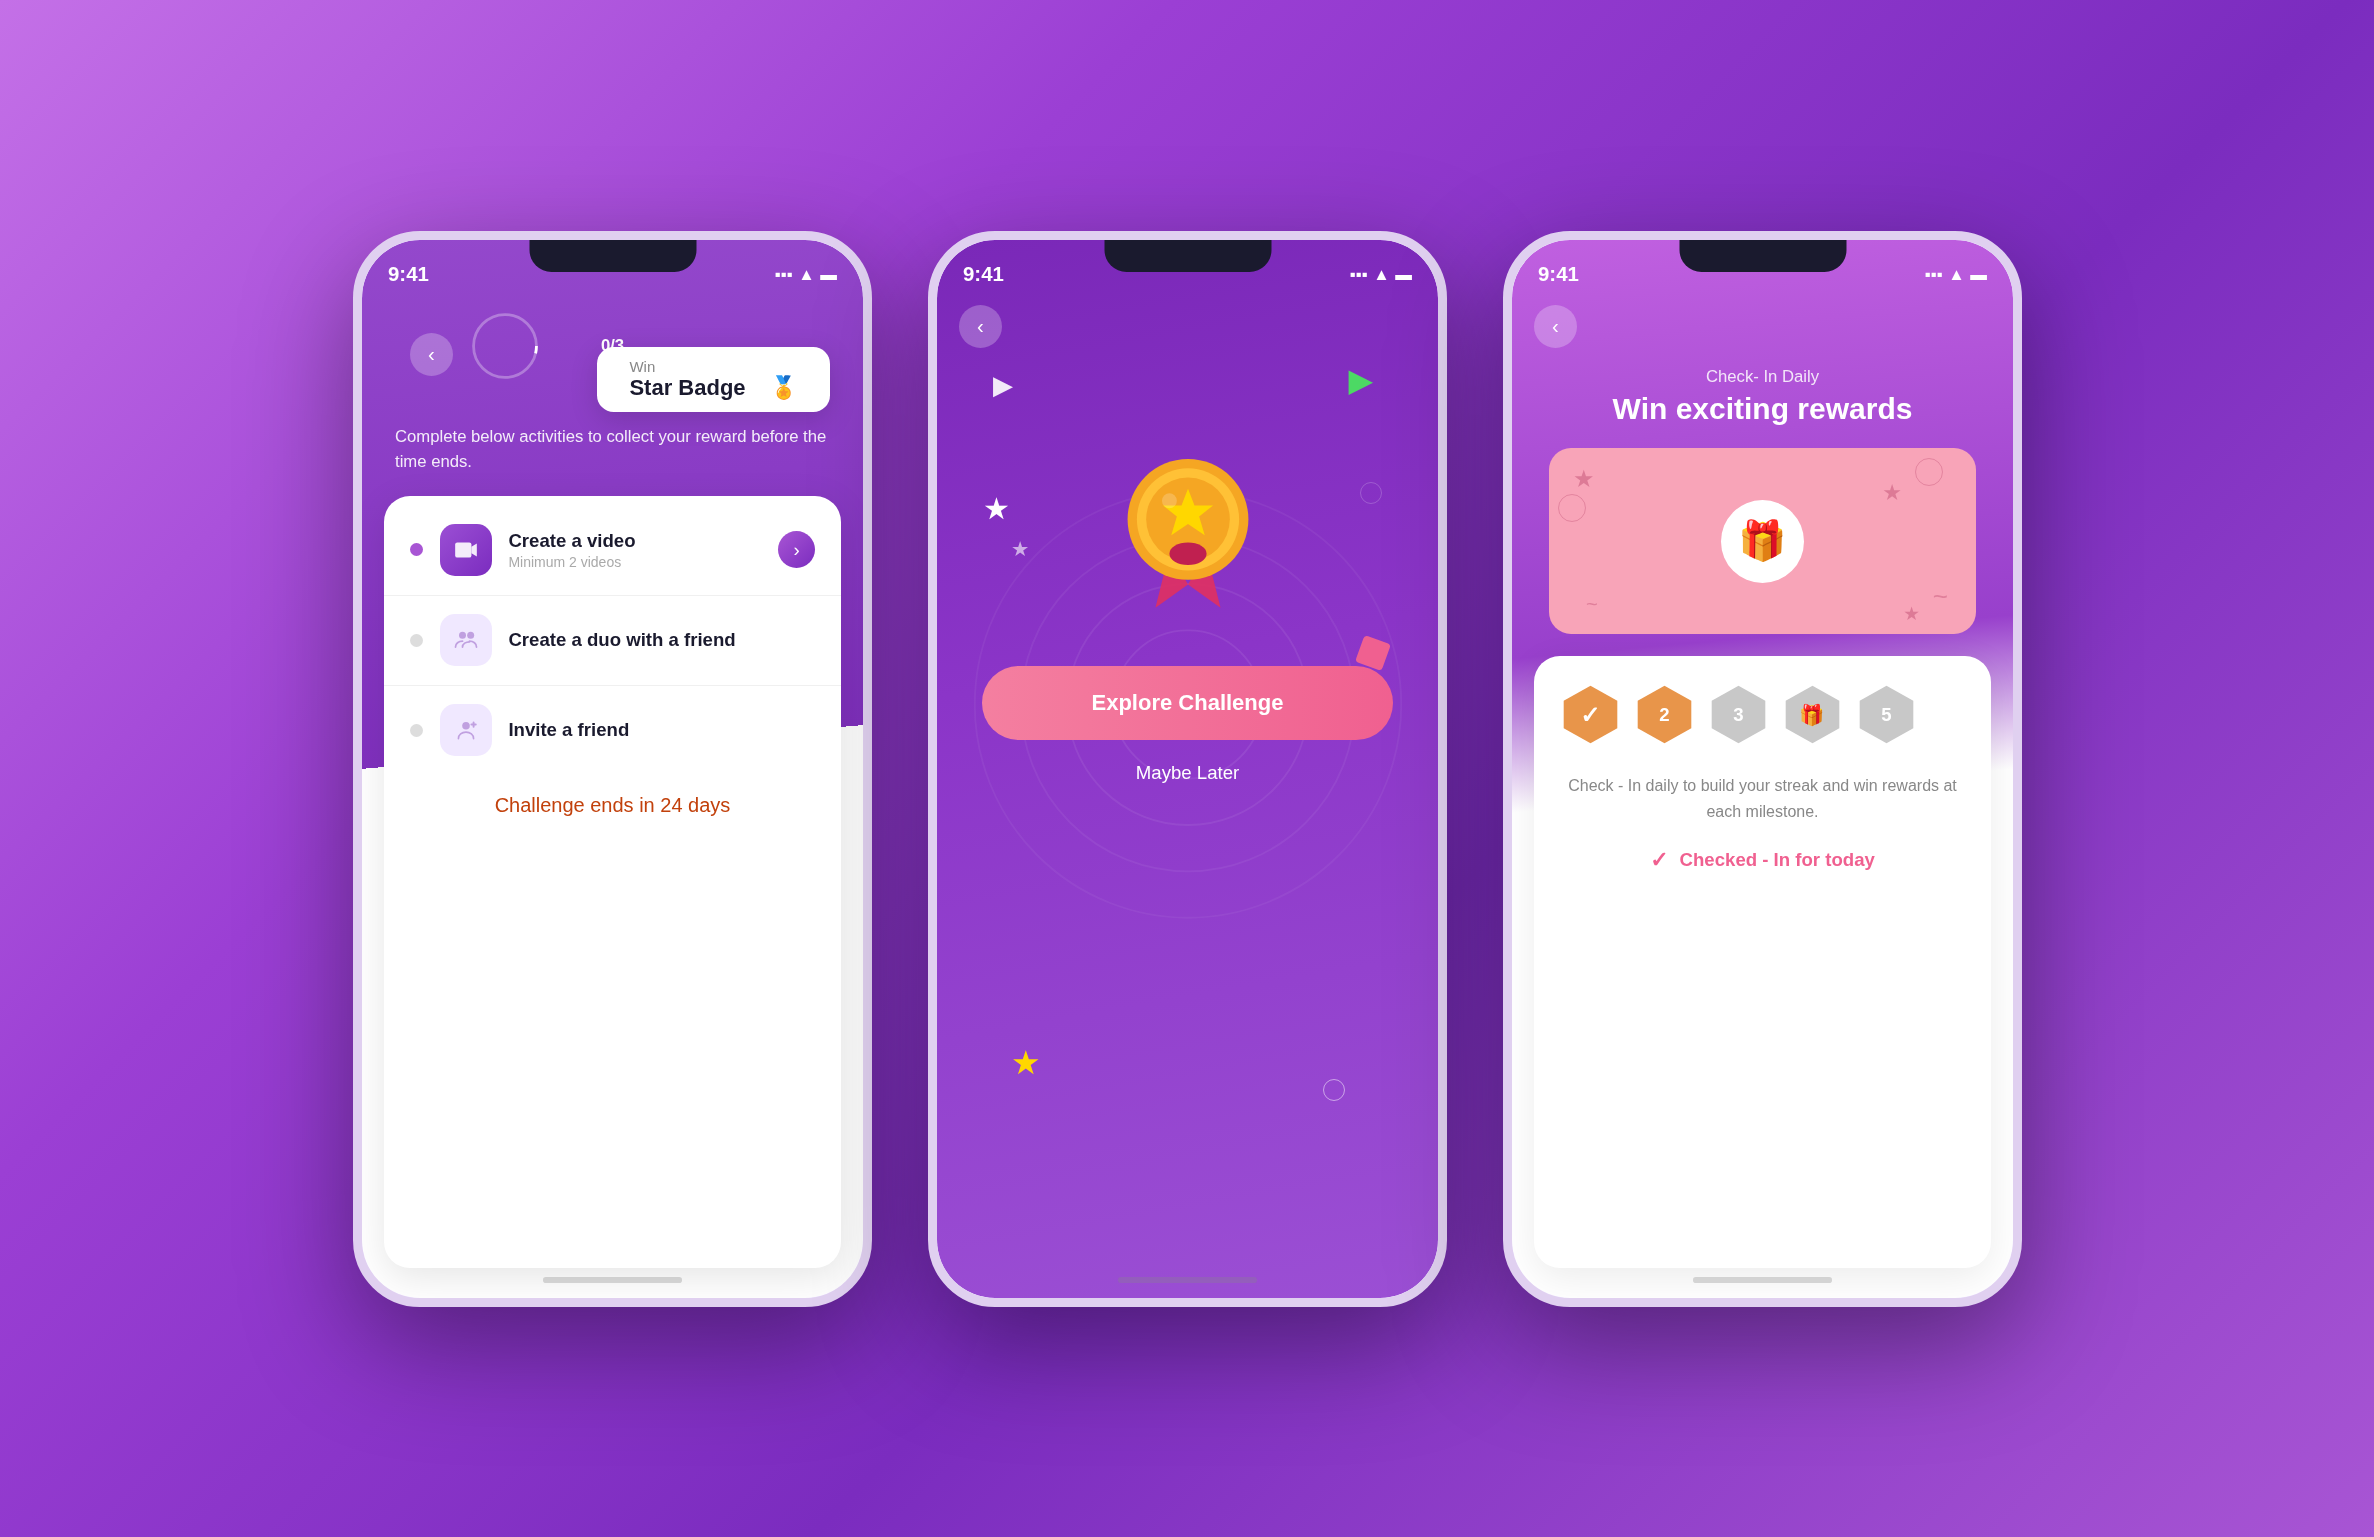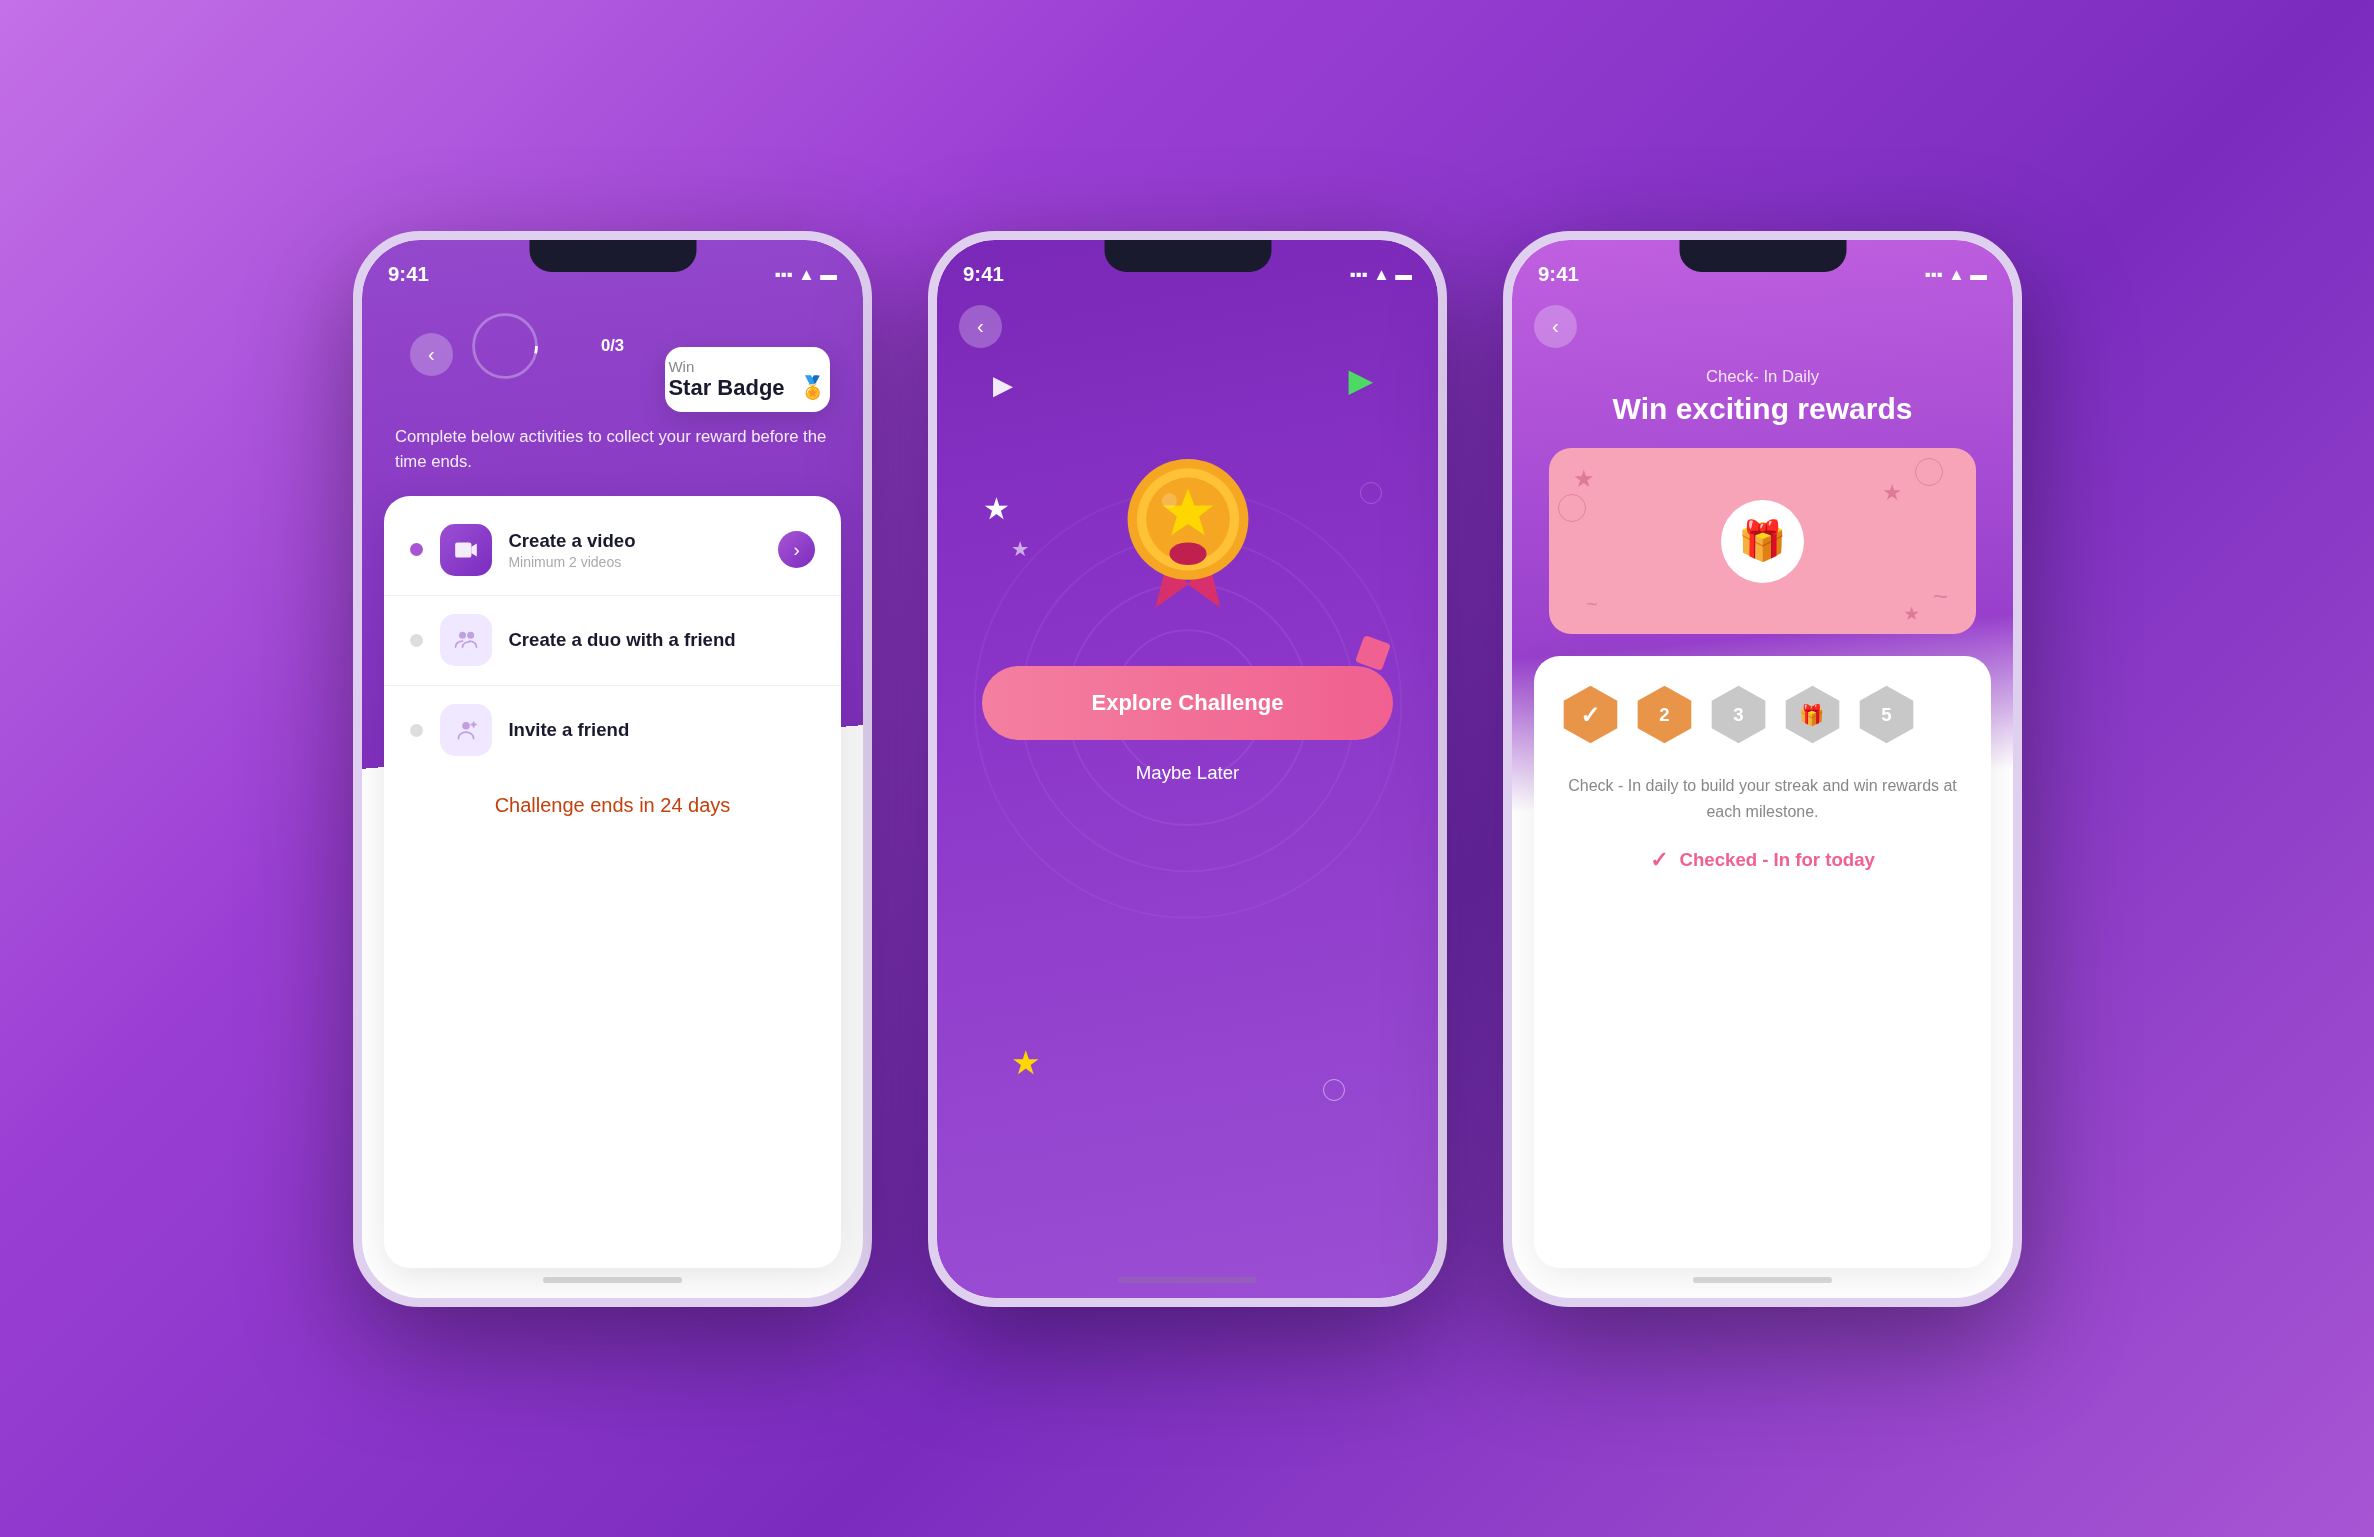--- a/index.html
+++ b/index.html
@@ -71,38 +71,38 @@
       margin: 16.7px 0 0 22px;
       cursor: pointer;
     }
 
     .badge-card {
       position: absolute;
       top: 51px;
       right: 33px;
       background: white;
       border-radius: 16.7px;
-      padding: 11px 3px;
+      padding: 11px 32px;
       box-shadow: 0 7.4px 28px rgba(0,0,0,0.15);
       display: flex;
       flex-direction: column;
       align-items: flex-start;
     }
     .badge-card .win-label {
       font-size: 15px;
       color: #888;
       font-weight: 500;
     }
     .badge-card .badge-title {
       font-size: 22px;
       font-weight: 800;
       color: #1a1a2e;
       display: flex;
       align-items: center;
-      gap: 15px;
+      gap: 25px;
     }
 
     .phone1-header {
       padding: 111px 33px 28px;
       color: white;
     }
     .phone1-header h2 {
       font-size: 35px;
       font-weight: 800;
       margin-bottom: 9.3px;

